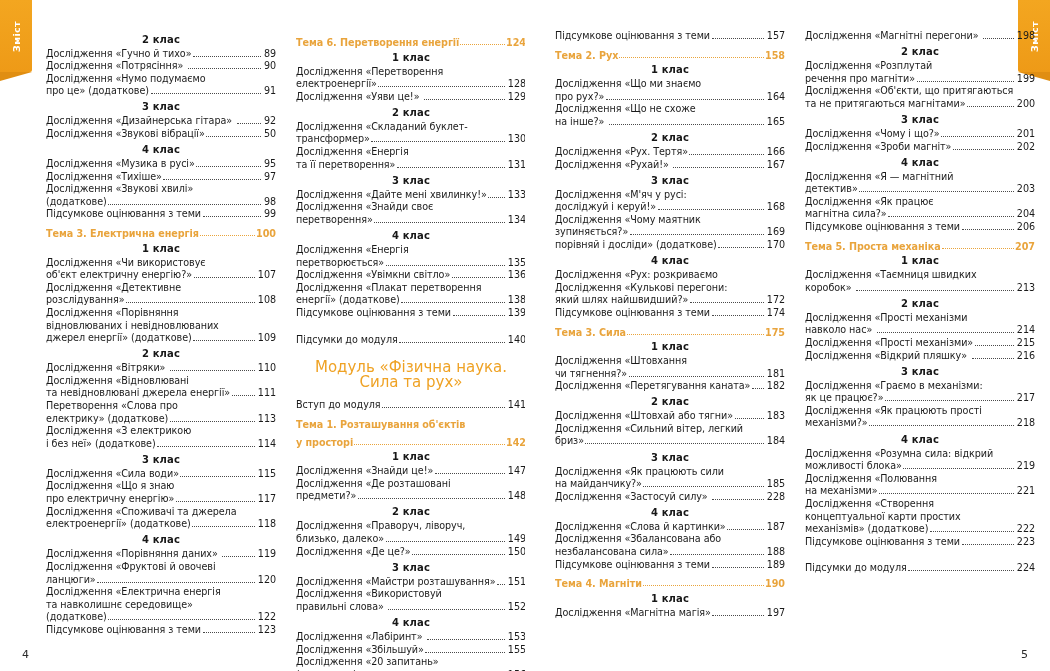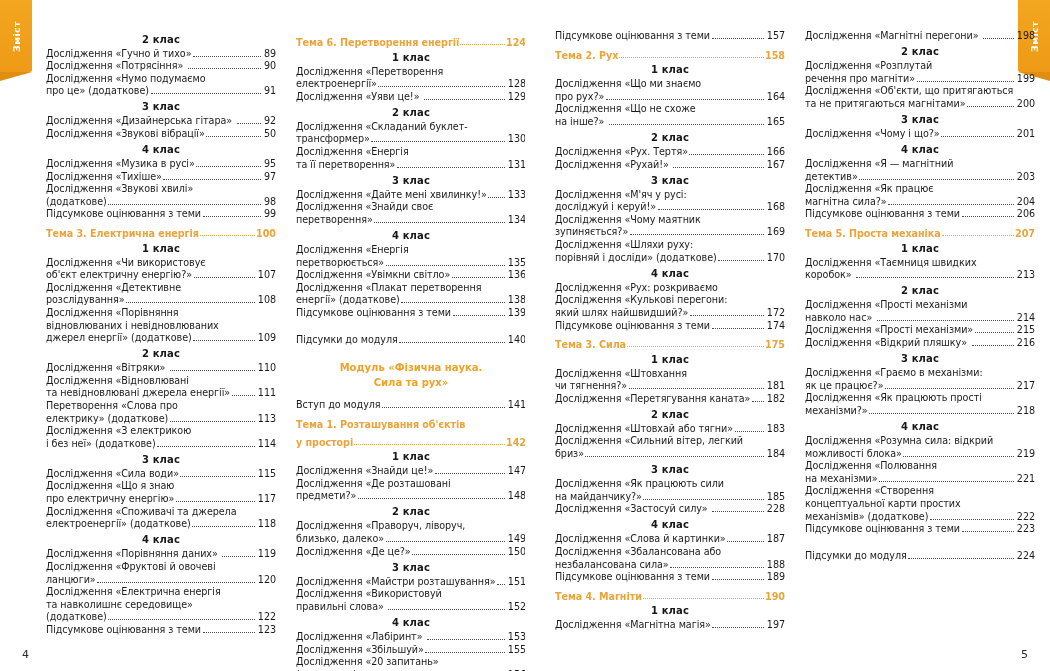--- a/index.html
+++ b/index.html
@@ -122,22 +122,22 @@
     border-bottom: 1px dotted #4a4a4a;
     margin: 0 1.5px 2.5px 1.5px;
     height: 7px;
   }
   .entry .pg { flex: 0 0 auto; padding-left: 1px; }
   .entry.gap { margin-top: 14px; }
 
   .module-title {
     text-align: center;
     color: #EFA224;
-    font-size: 10px;
-    font-weight: bold;
+    font-size: 15px;
+    font-weight: normal;
     line-height: 15px;
     margin: 14px 0 9px 0;
     white-space: pre-line;
   }
 
   .folio {
     position: absolute;
     bottom: 10px;
     font-size: 11px;
     color: #2b2b2b;
@@ -544,23 +544,20 @@
             <span class="pg">168</span>
           </div>
           <div class="entry cont">
             <span class="txt">Дослідження «Чому маятник</span>
           </div>
           <div class="entry">
             <span class="txt">зупиняється?»</span>
             <span class="dots"></span>
             <span class="pg">169</span>
           </div>
-          <div class="entry cont">
-            <span class="txt">Дослідження «Шляхи руху:</span>
-          </div>
           <div class="entry">
             <span class="txt">порівняй і досліди» (додаткове)</span>
             <span class="dots"></span>
             <span class="pg">170</span>
           </div>
           <div class="grade">4 клас</div>
           <div class="entry cont">
             <span class="txt">Дослідження «Рух: розкриваємо</span>
           </div>
           <div class="entry cont">
@@ -675,20 +672,25 @@
           <div class="entry">
             <span class="txt">та не притягаються магнітами»</span>
             <span class="dots"></span>
             <span class="pg">200</span>
           </div>
           <div class="grade">3 клас</div>
           <div class="entry">
             <span class="txt">Дослідження «Чому і що?»</span>
             <span class="dots"></span>
             <span class="pg">201</span>
+          </div>
+          <div class="entry">
+            <span class="txt">Дослідження «Зроби магніт»</span>
+            <span class="dots"></span>
+            <span class="pg">202</span>
           </div>
           <div class="grade">4 клас</div>
           <div class="entry cont">
             <span class="txt">Дослідження «Я — магнітний</span>
           </div>
           <div class="entry">
             <span class="txt">детектив»</span>
             <span class="dots"></span>
             <span class="pg">203</span>
           </div>

